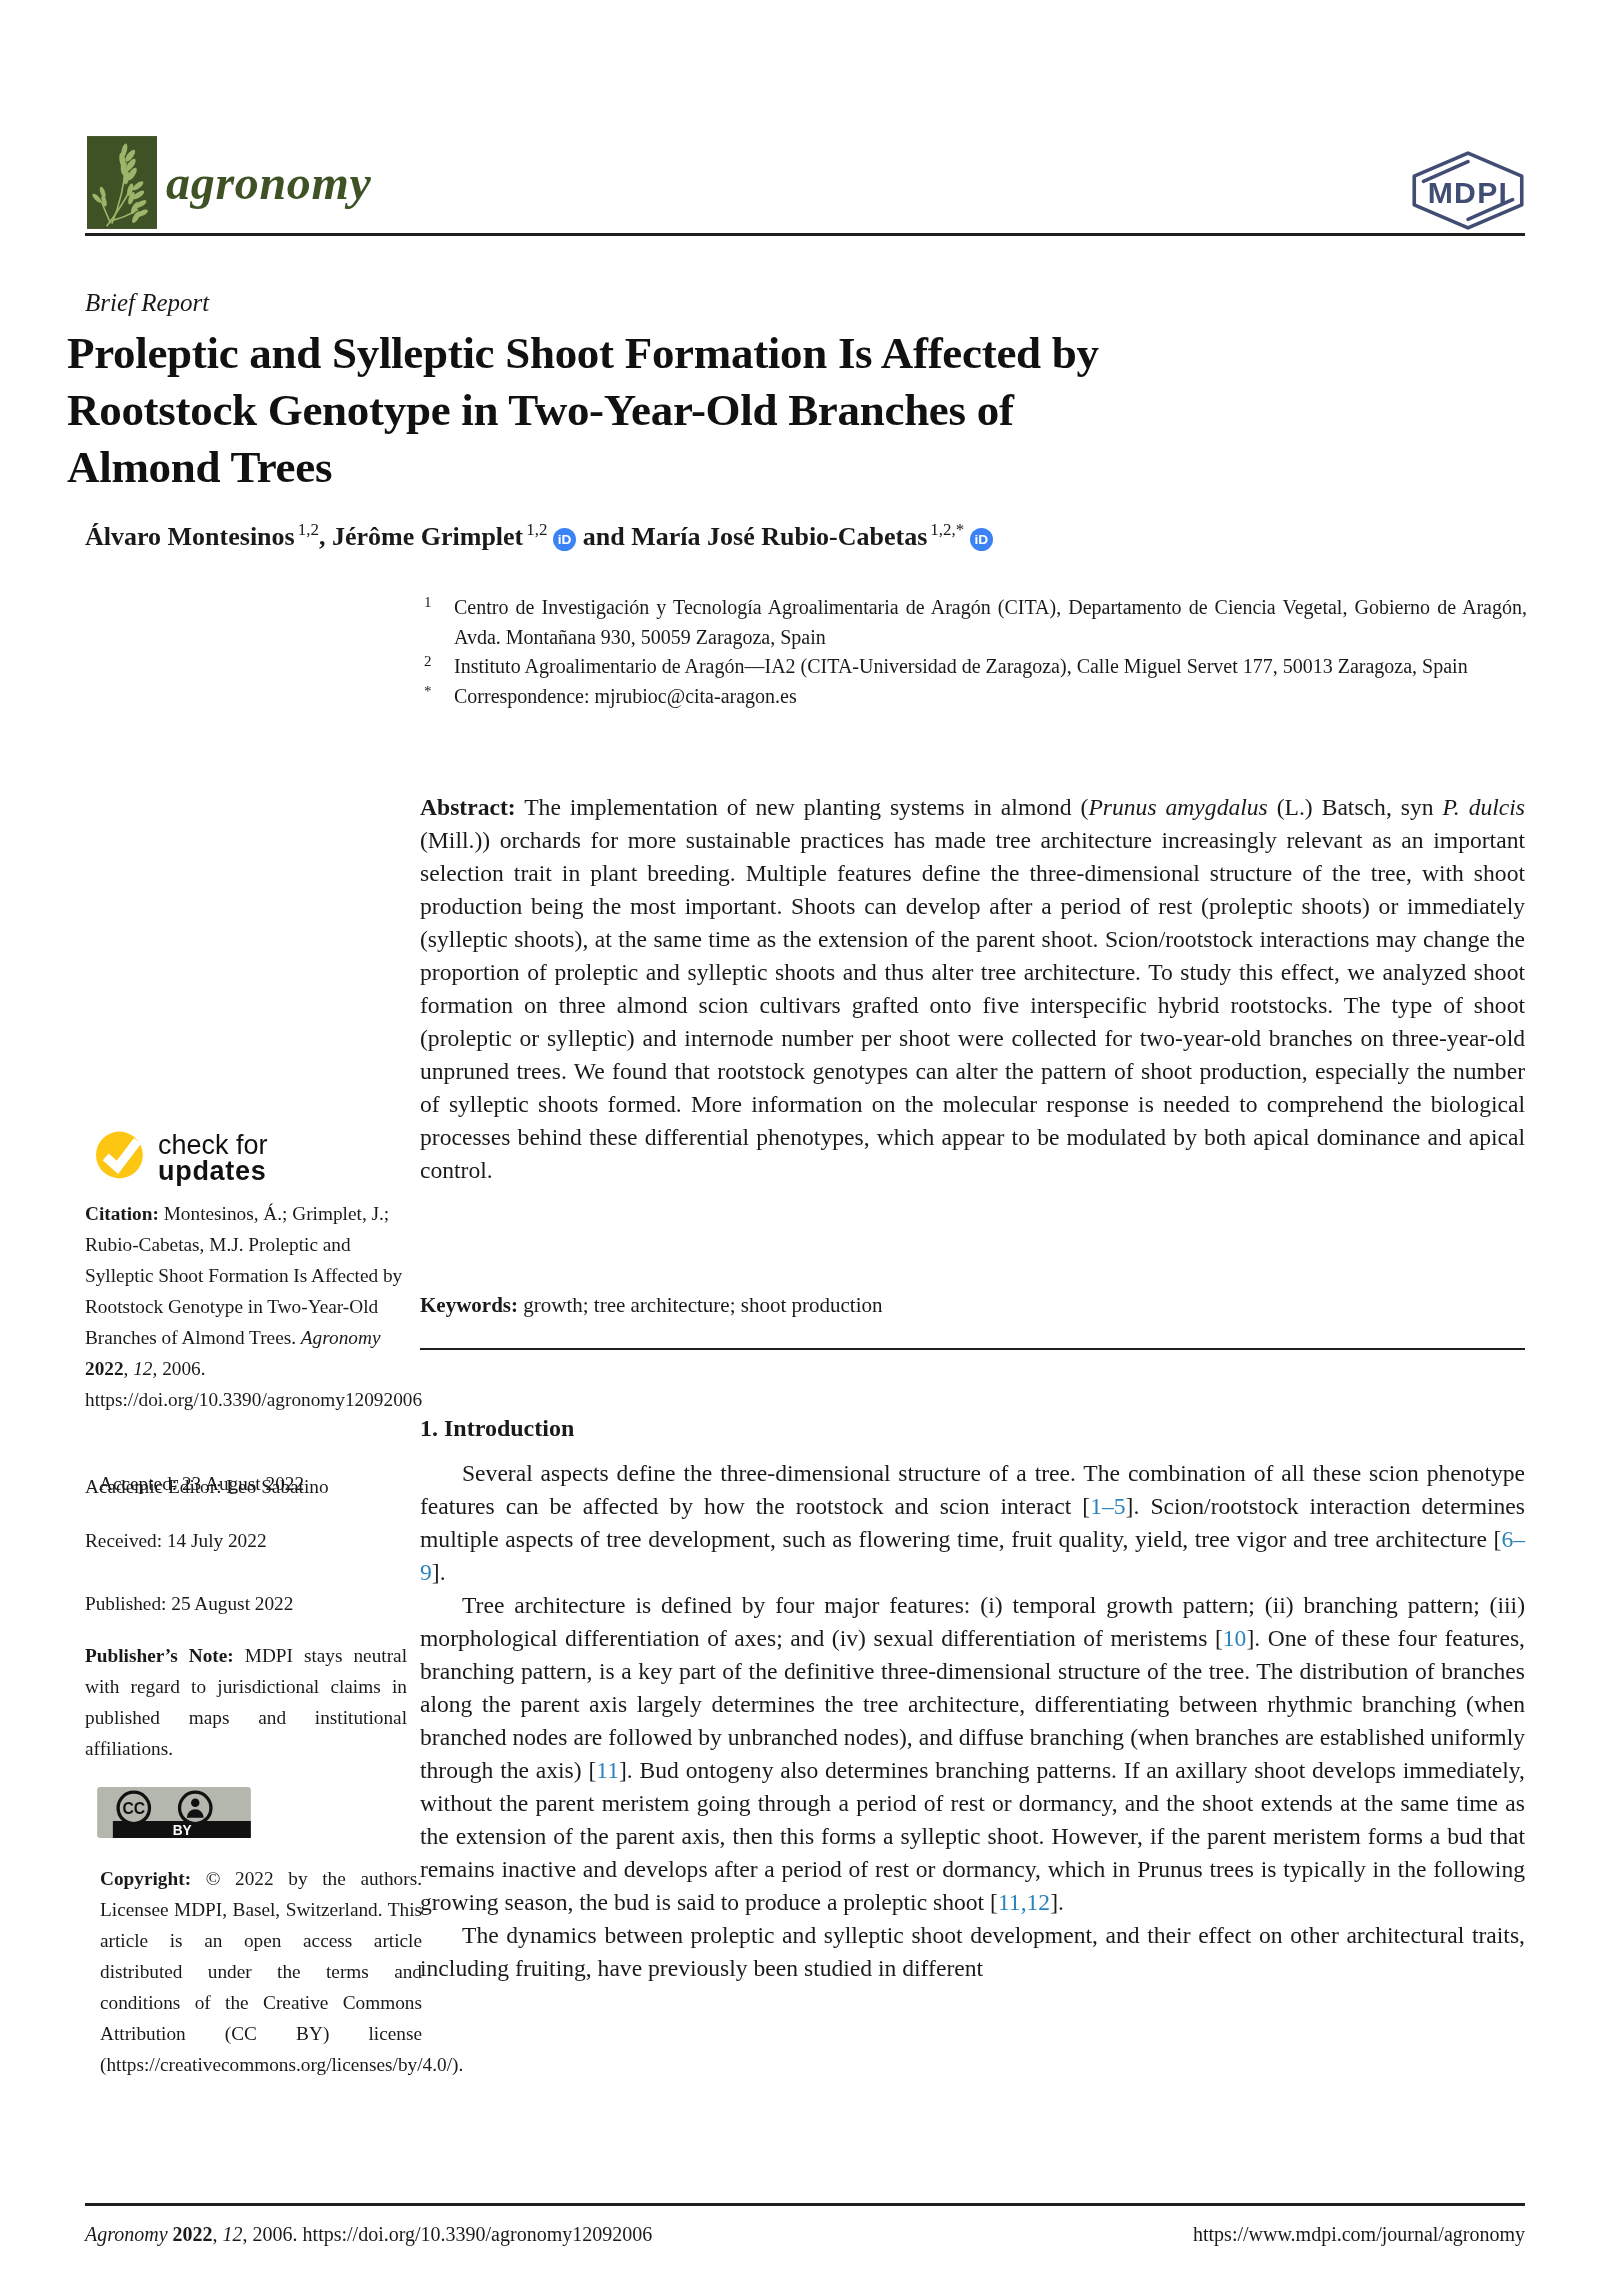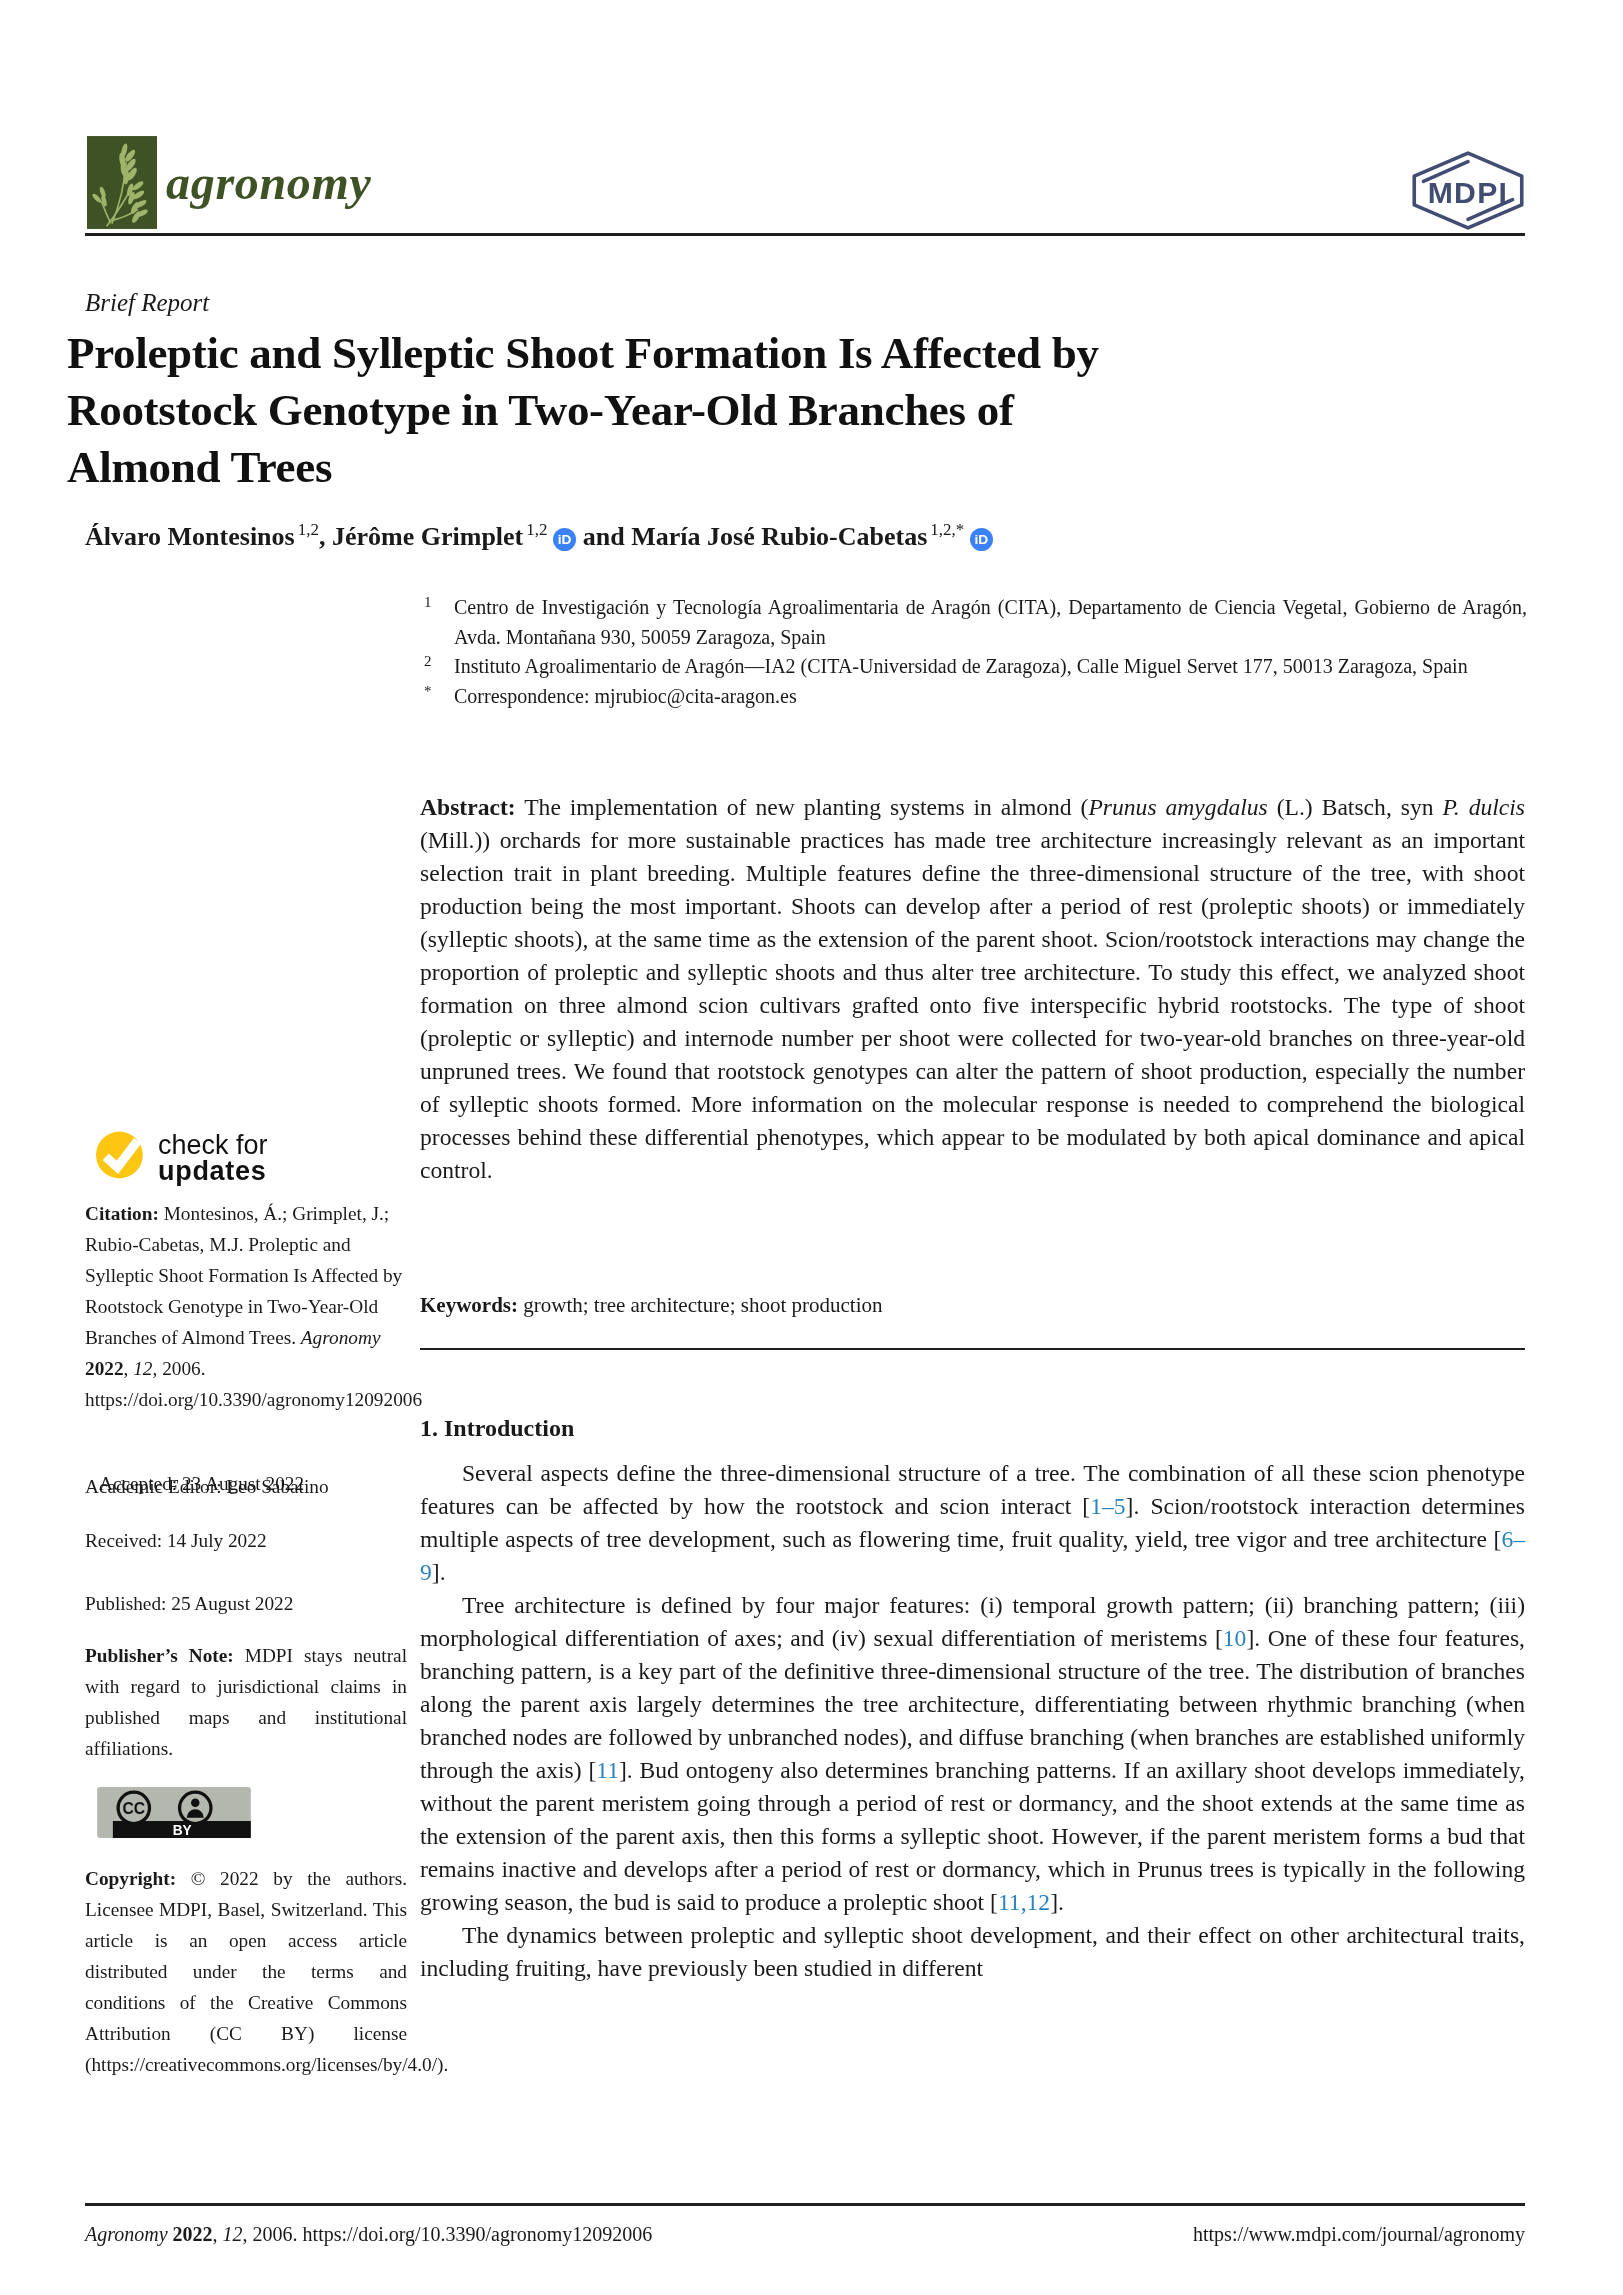--- a/index.html
+++ b/index.html
@@ -53,21 +53,21 @@
     font-family:"Liberation Sans", sans-serif;font-size:27px;line-height:25.5px;color:#111;
   }
   .check-badge-text .l2{font-weight:700;letter-spacing:0.7px;}
   .citation{top:1198px;}
   .acad-editor{top:1471px;}
   .received{top:1525px;}
   .accepted{top:1468px;margin-left:14px;}
   .published{top:1588px;}
   .pub-note{top:1640px;text-align:justify;}
   .cc-badge{left:97px;top:1787px;width:154px;height:51px;cursor:pointer;}
-  .copyright{top:1863px;text-align:justify;}
+  .copyright{top:1863px;text-align:justify;margin-left:15px;}
   
   .footer-left{left:85px;top:2223px;font-size:20px;}
   .footer-right{right:98px;top:2223px;font-size:20px;text-align:right;}
 </style>
 </head>
 <body>
 
 <div class="page">
 
   <svg class="abs logo-box" viewBox="0 0 107 142">

